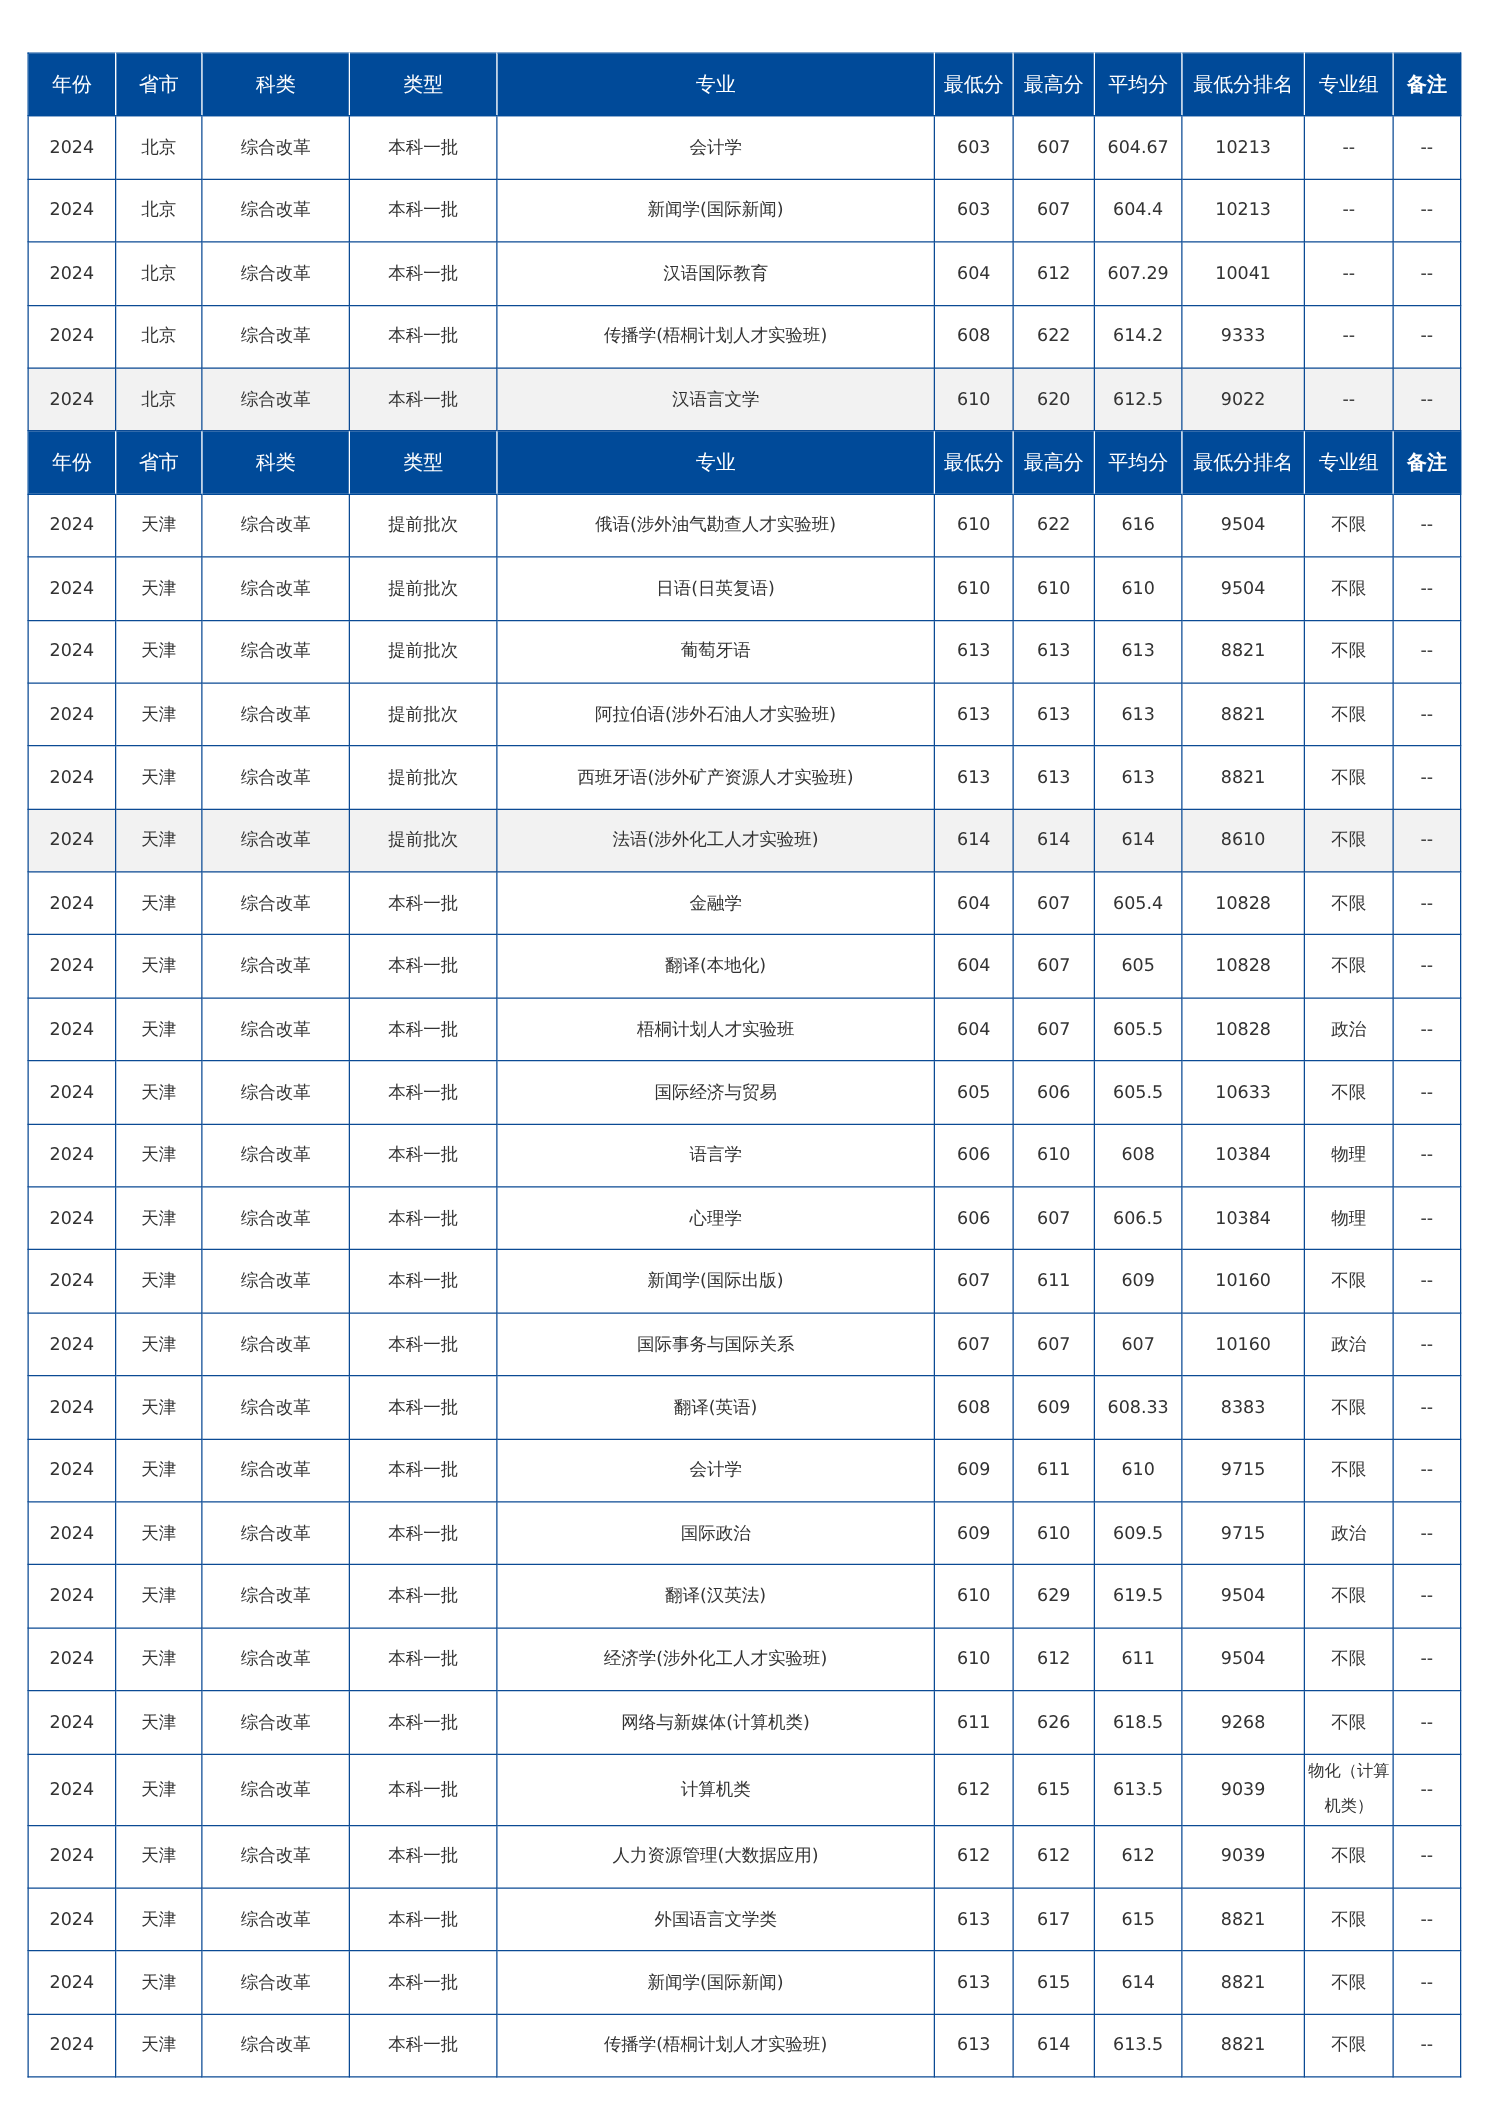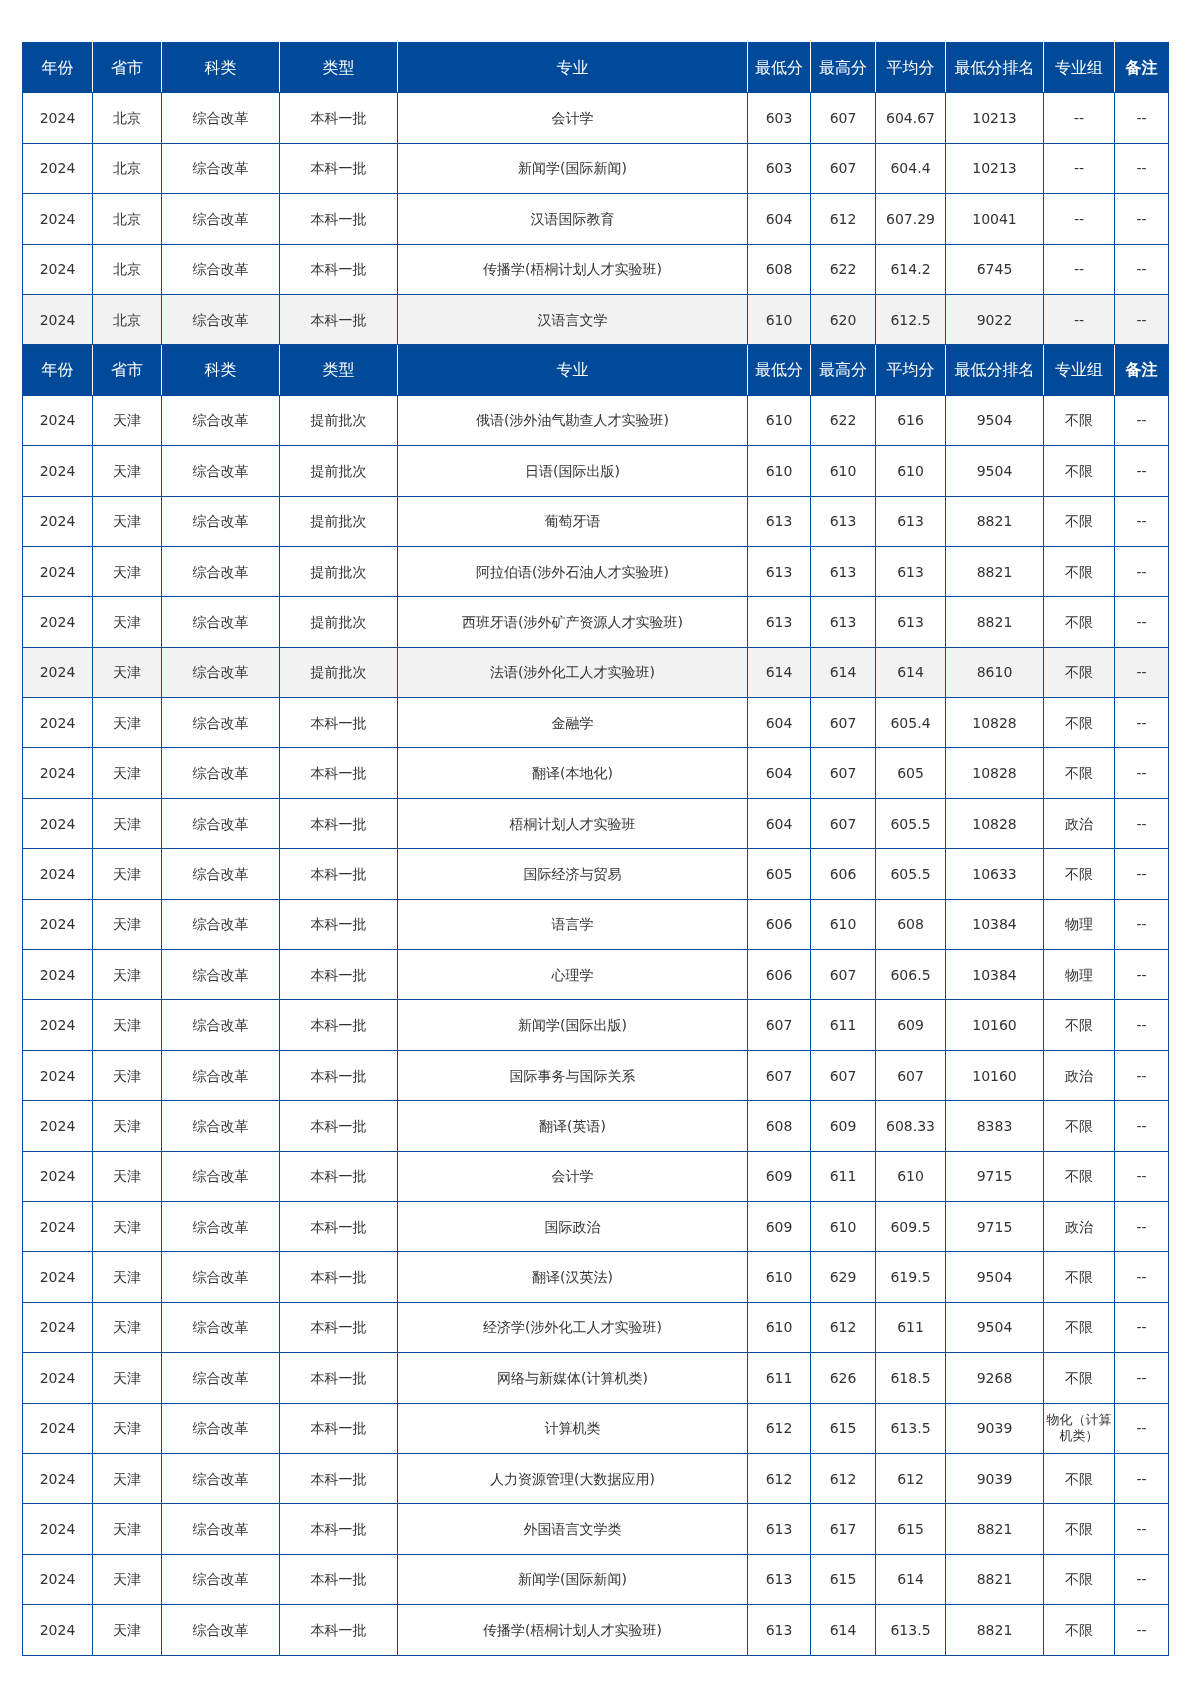--- a/index.html
+++ b/index.html
@@ -4,21 +4,21 @@
 <style>
   html, body { margin:0; padding:0; background:#ffffff; }
   body { width:1190px; height:1683px; position:relative; font-family:"DejaVu Sans","Liberation Sans",sans-serif; }
   .wrap { position:absolute; left:22px; top:42px; width:1146px; }
   table { border-collapse:collapse; width:1146px; table-layout:fixed; }
   td, th { border:1.5px solid #0b4a94; text-align:center; vertical-align:middle; padding:0; height:49.4px; font-size:14px; color:#333333; line-height:20px; }
   th { background:#004a99; color:#ffffff; font-weight:normal; font-size:16px; border-color:#ffffff #e6ecf5; border-left:1.5px solid #ffffff; border-right:1.5px solid #ffffff; border-top:1.5px solid #004a99; border-bottom:1.5px solid #004a99;}
   tr.hdr th:first-child { border-left:1.5px solid #004a99;text-align:center; }
   tr.hdr th:last-child { border-right:1.5px solid #004a99;font-weight:bold; }
   tr.grey td { background:#f2f2f2; }
-  td.small { font-size:13px; line-height:16px; }
+  td.small { font-size:13px; line-height:28px;font-family:Liberation Mono, monospace; }
 </style>
 </head>
 <body>
 
 <div class="wrap">
   <table>
     <colgroup>
       <col style="width:70px">
         <col style="width:69px">
         <col style="width:118px">
@@ -86,21 +86,21 @@
         </tr>
         <tr>
           <td>2024</td>
           <td>北京</td>
           <td>综合改革</td>
           <td>本科一批</td>
           <td>传播学(梧桐计划人才实验班)</td>
           <td>608</td>
           <td>622</td>
           <td>614.2</td>
-          <td>6745</td>
+          <td>9333</td>
           <td>--</td>
           <td>--</td>
         </tr>
         <tr class="grey">
           <td>2024</td>
           <td>北京</td>
           <td>综合改革</td>
           <td>本科一批</td>
           <td>汉语言文学</td>
           <td>610</td>
@@ -134,21 +134,21 @@
           <td>616</td>
           <td>9504</td>
           <td>不限</td>
           <td>--</td>
         </tr>
         <tr>
           <td>2024</td>
           <td>天津</td>
           <td>综合改革</td>
           <td>提前批次</td>
-          <td>日语(国际出版)</td>
+          <td>日语(日英复语)</td>
           <td>610</td>
           <td>610</td>
           <td>610</td>
           <td>9504</td>
           <td>不限</td>
           <td>--</td>
         </tr>
         <tr>
           <td>2024</td>
           <td>天津</td>

